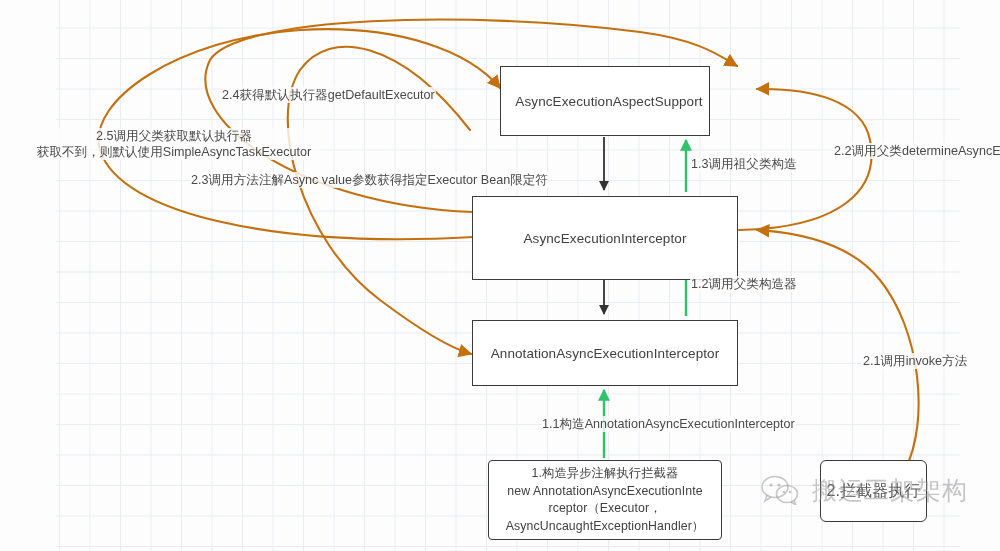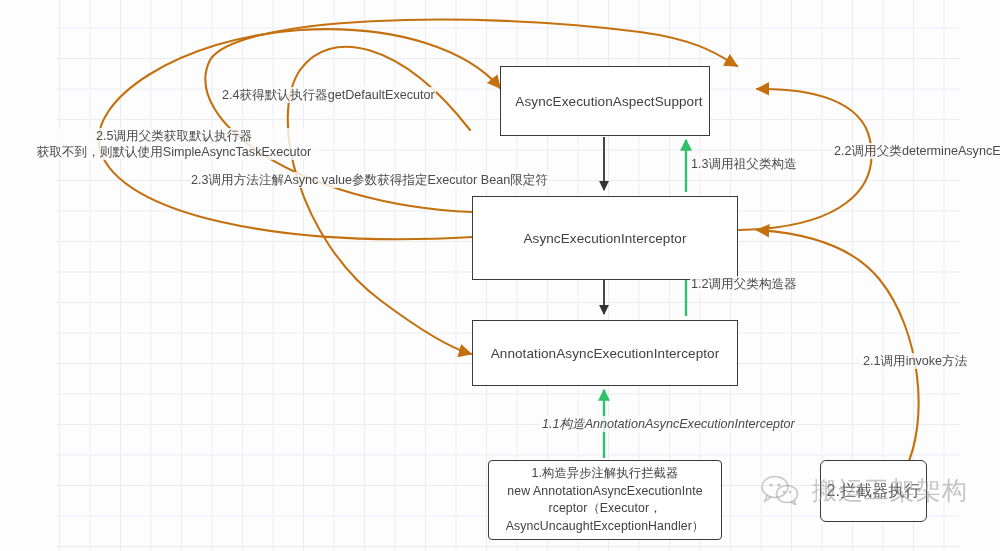--- a/index.html
+++ b/index.html
@@ -83,21 +83,21 @@
   }
   .label.multi { white-space: normal; text-align: center; }
 
   #lbl-24 { left: 221px; top: 87px; }
   #lbl-25 { left: 28px;  top: 128px; width: 292px; text-align: center; }
   #lbl-23 { left: 190px; top: 172px; }
   #lbl-22 { left: 833px; top: 143px; }
   #lbl-21 { left: 862px; top: 353px; }
   #lbl-green-13 { left: 690px; top: 156px; }
   #lbl-green-12 { left: 690px; top: 276px; }
-  #lbl-green-11 { left: 541px; top: 416px; font-style: italic; }
+  #lbl-green-11 { left: 541px; top: 416px; }
 
   
   #watermark {
     position: absolute;
     left: 760px; top: 468px;
     width: 232px; height: 44px;
     display: flex; align-items: center; gap: 12px;
     color: rgba(150,150,150,0.55);
     font-size: 25px;
     letter-spacing: 1px;

